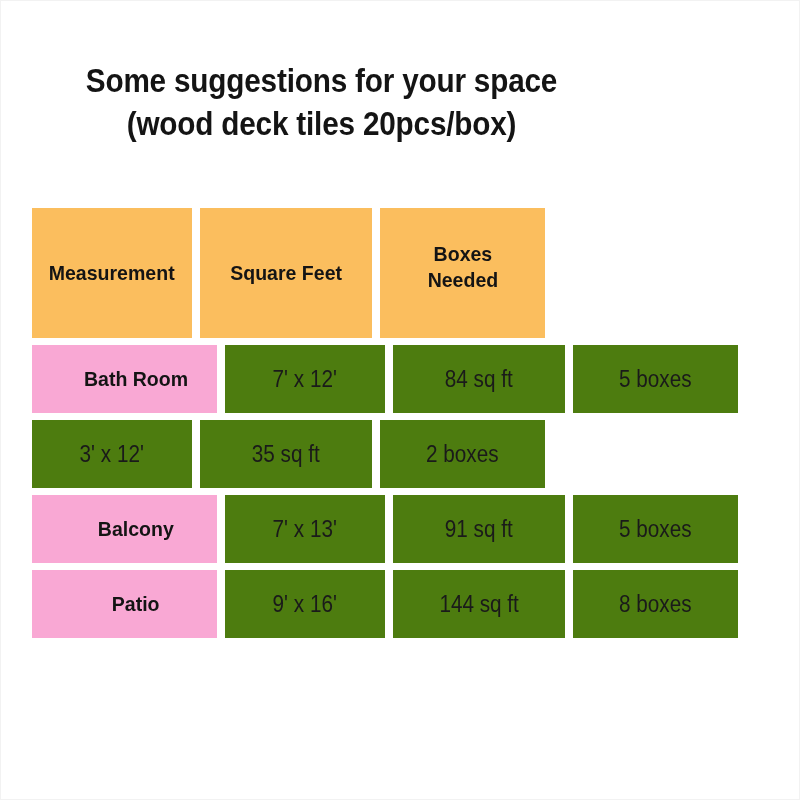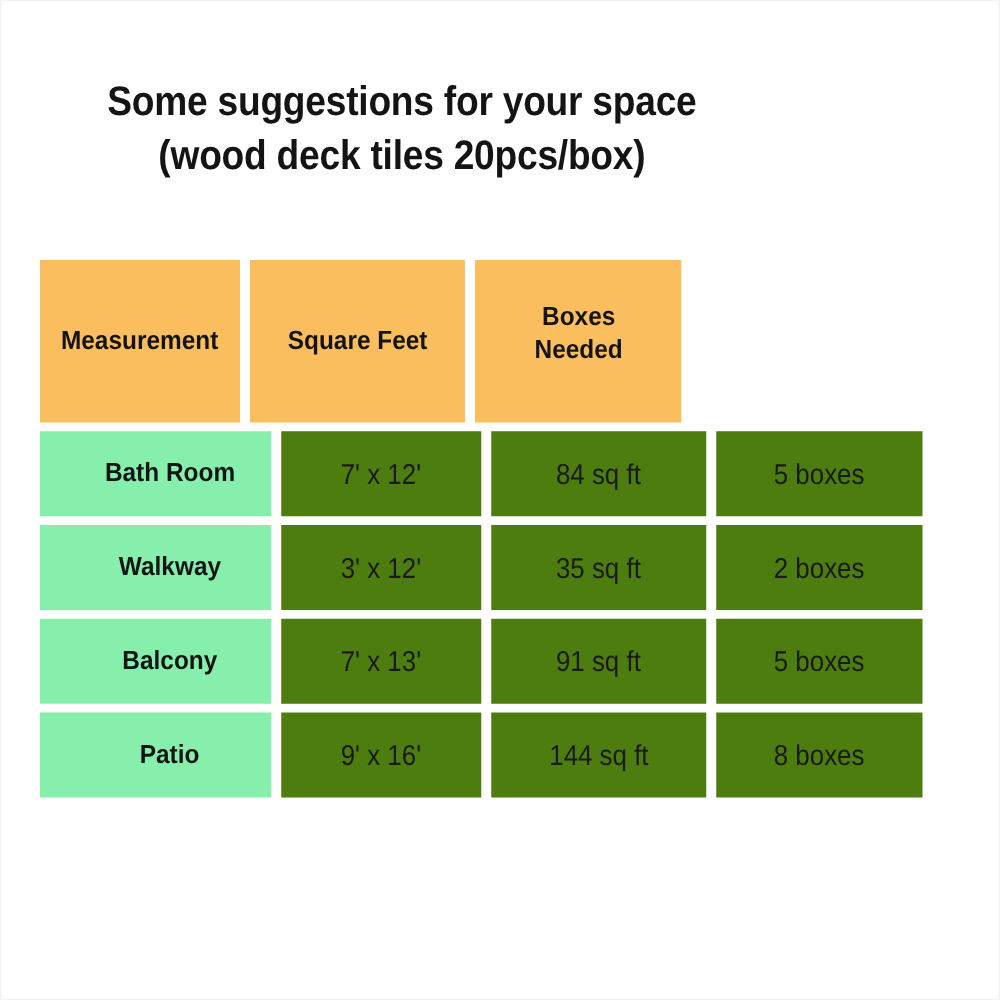--- a/index.html
+++ b/index.html
@@ -88,21 +88,21 @@
     transform: scaleX(0.93);
   }
   .row-header .col-4 .head-text {
     position: relative;
     top: -6px;
   }
 
   
   .row-data .cell { height: 68px; }
   .row-data .col-1 {
-    background: #86efac;
+    background: #f9a8d4;
     padding-left: 29px;
   }
   .row-data .col-2,
   .row-data .col-3,
   .row-data .col-4 {
     background: #4d7c0f;
   }
 
   .label-text {
     font-family: "Liberation Sans Narrow", "Liberation Sans", "DejaVu Sans", sans-serif;
@@ -159,23 +159,20 @@
       </div>
       <div class="cell col-3">
         <span class="value-text">84 sq ft</span>
       </div>
       <div class="cell col-4">
         <span class="value-text">5 boxes</span>
       </div>
     </div>
 
     <div class="row row-data">
-      <div class="cell col-1">
-        <span class="label-text">Walkway</span>
-      </div>
       <div class="cell col-2">
         <span class="value-text">3' x 12'</span>
       </div>
       <div class="cell col-3">
         <span class="value-text">35 sq ft</span>
       </div>
       <div class="cell col-4">
         <span class="value-text">2 boxes</span>
       </div>
     </div>

